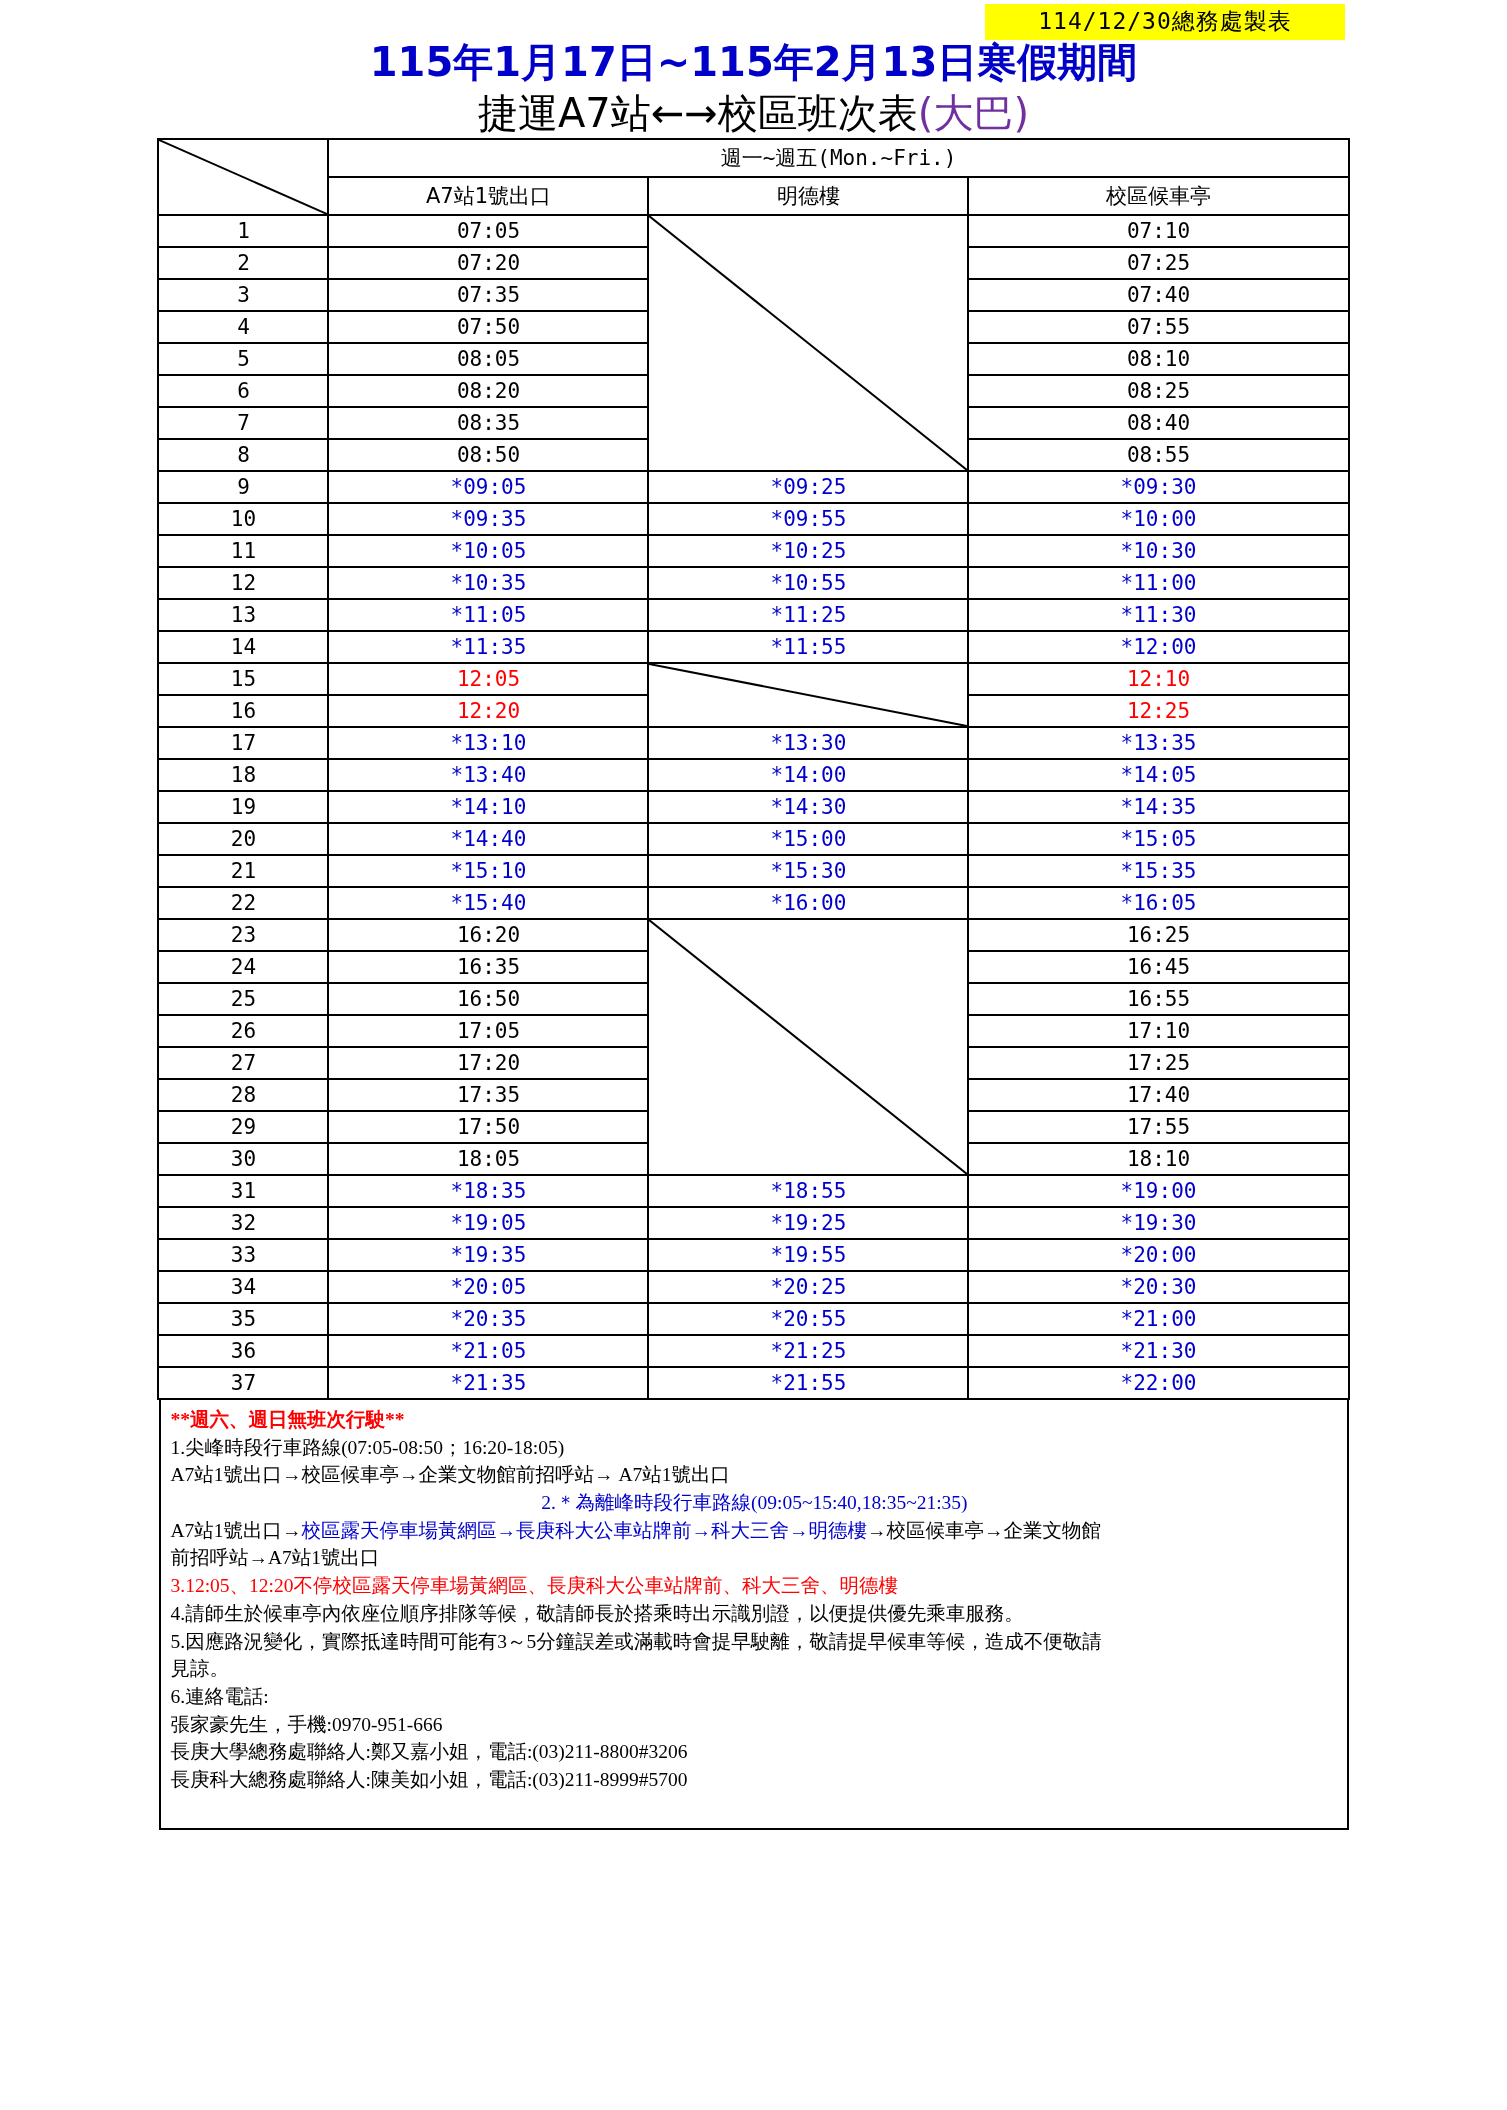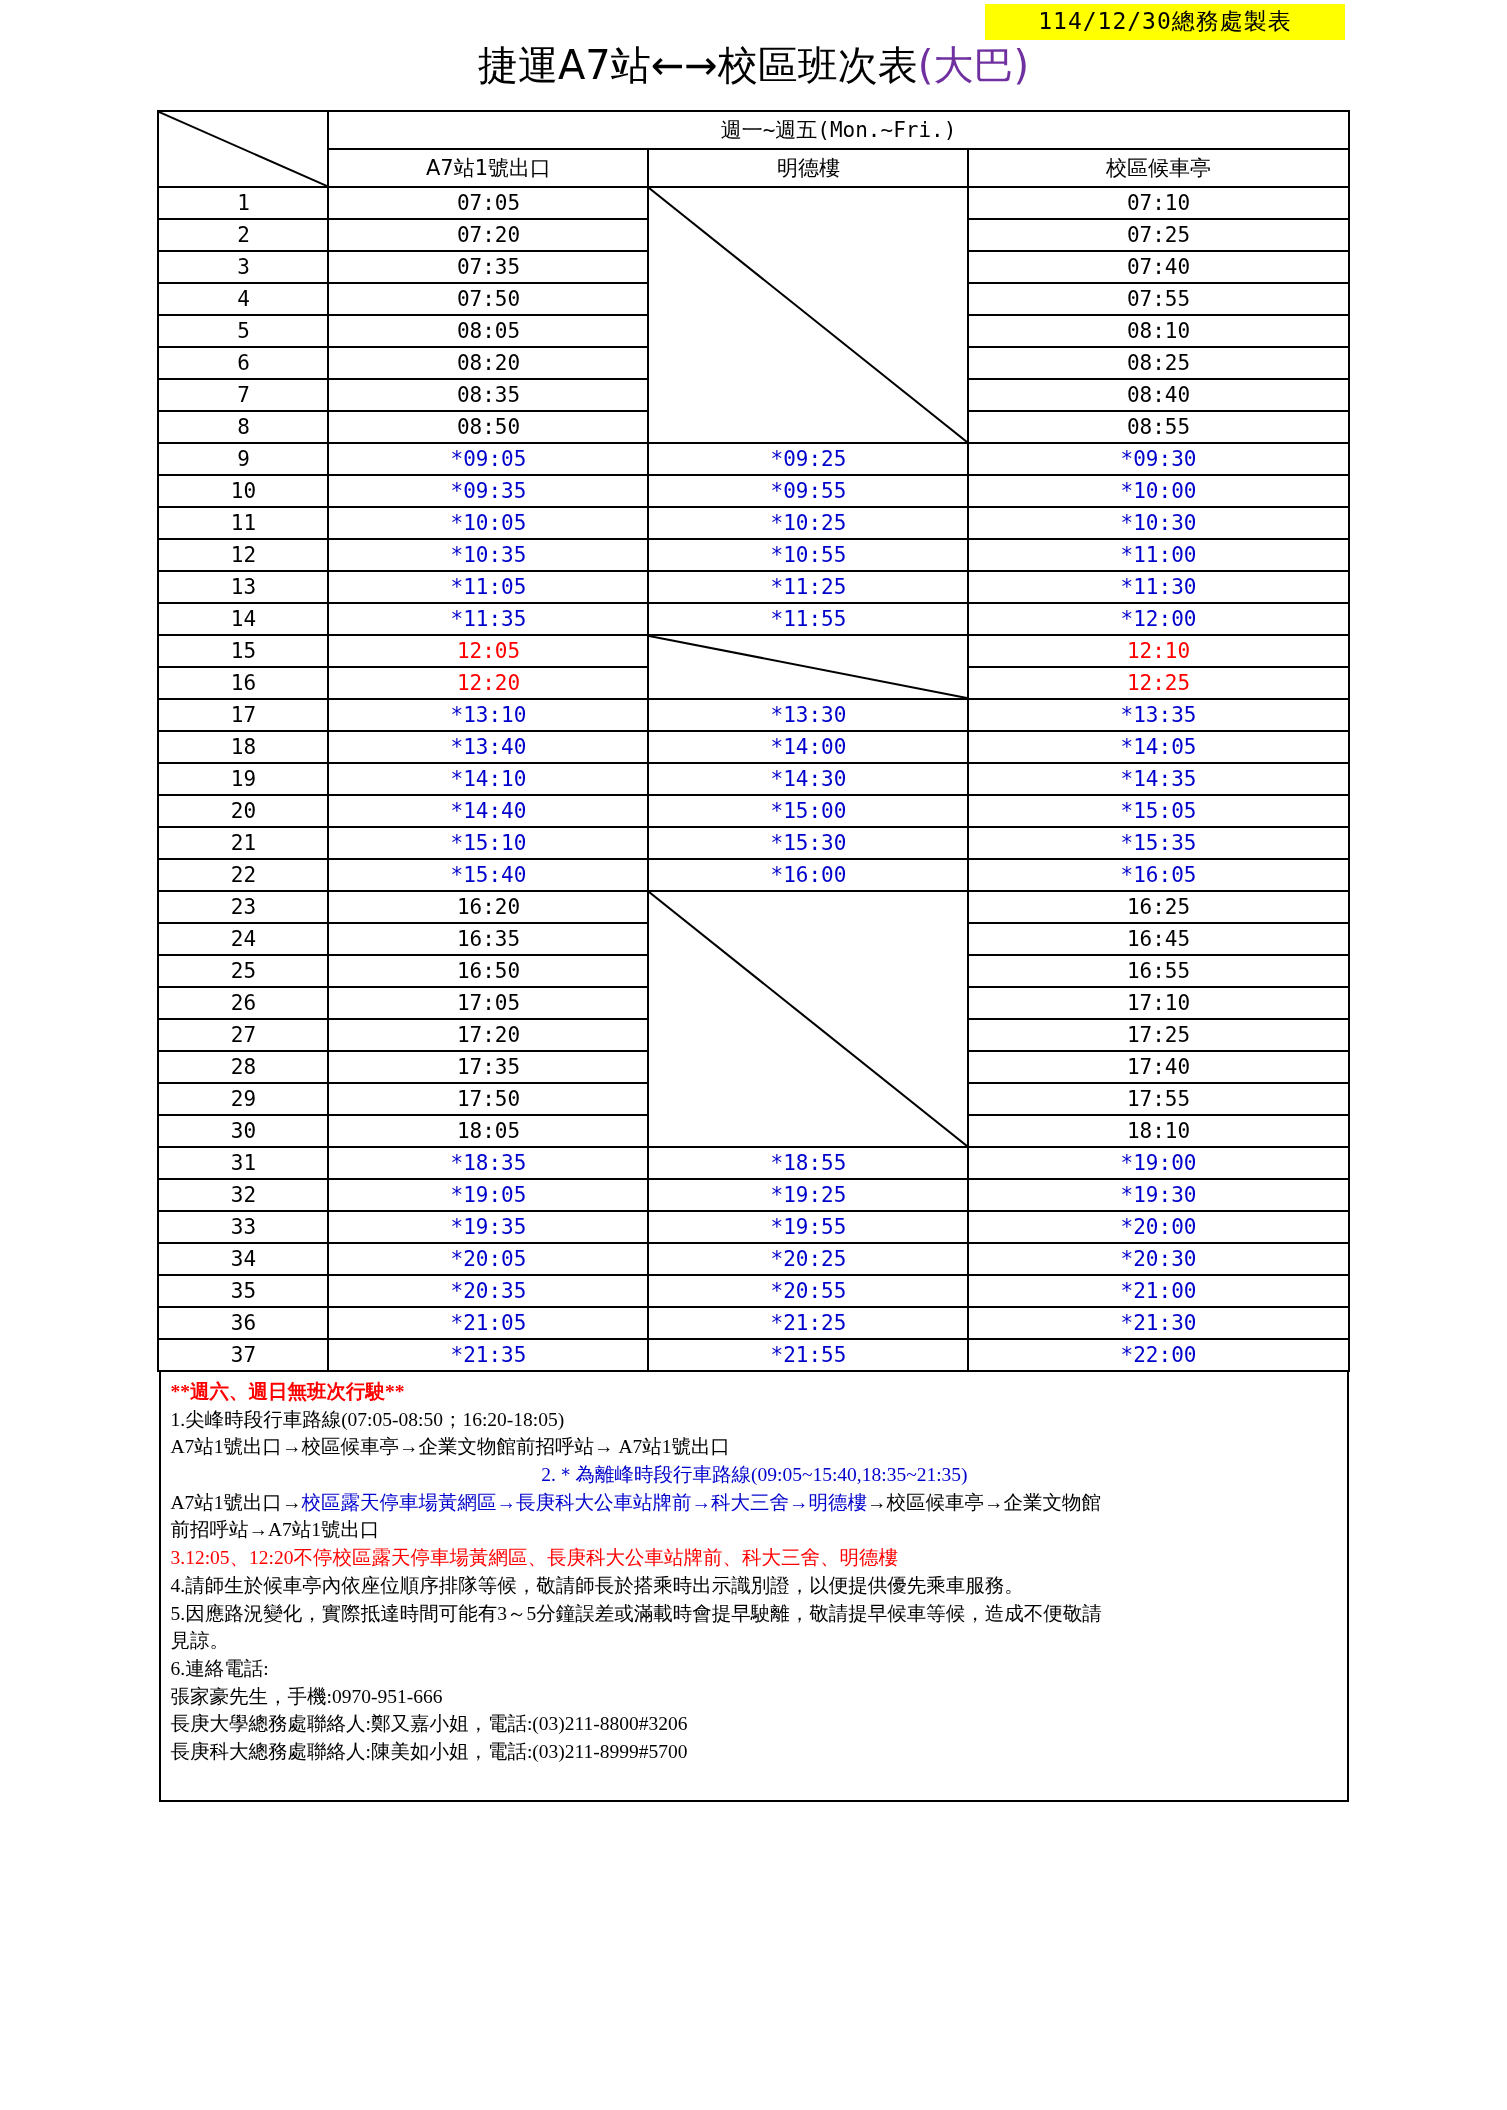--- a/index.html
+++ b/index.html
@@ -49,21 +49,21 @@
     font-weight: normal;
     color: #000;
     line-height: 1.25;
     margin-top: 2px;
   }
   .title2 .purple {
     color: #7030a0;
   }
   table.sched {
     border-collapse: collapse;
-    margin: 20px auto 0 auto;
+    margin: 0 auto 0 auto;
     width: 1190px;
     table-layout: fixed;
     font-family: "DejaVu Sans Mono", monospace;
   }
   table.sched td, table.sched th {
     border: 2px solid #000;
     padding: 0;
     height: 30px;
     font-size: 21px;
     font-weight: normal;
@@ -119,20 +119,21 @@
   .notes .pad { height: 8px; }
 </style>
 </head>
 <body>
 
 <div class="page">
 
   <div class="stamp">114/12/30總務處製表</div>
 
   <div class="title-block">
+    <div class="title1">115年1月17日~115年2月13日寒假期間</div>
     <div class="title2"><span>捷運A7站←→校區班次表</span><span class="purple">(大巴)</span></div>
   </div>
 
   <table class="sched">
     <colgroup>
       <col class="col-no">
         <col class="col-a">
         <col class="col-b">
         <col class="col-c">
     </colgroup>

